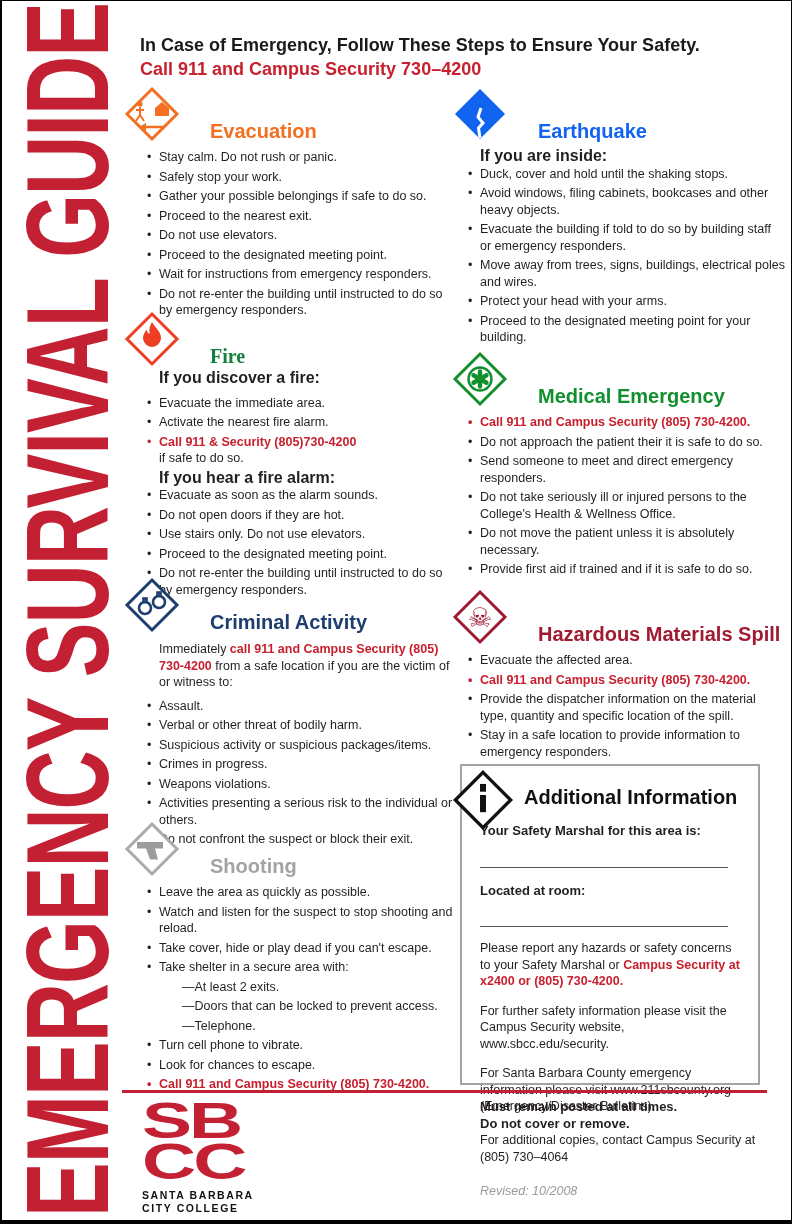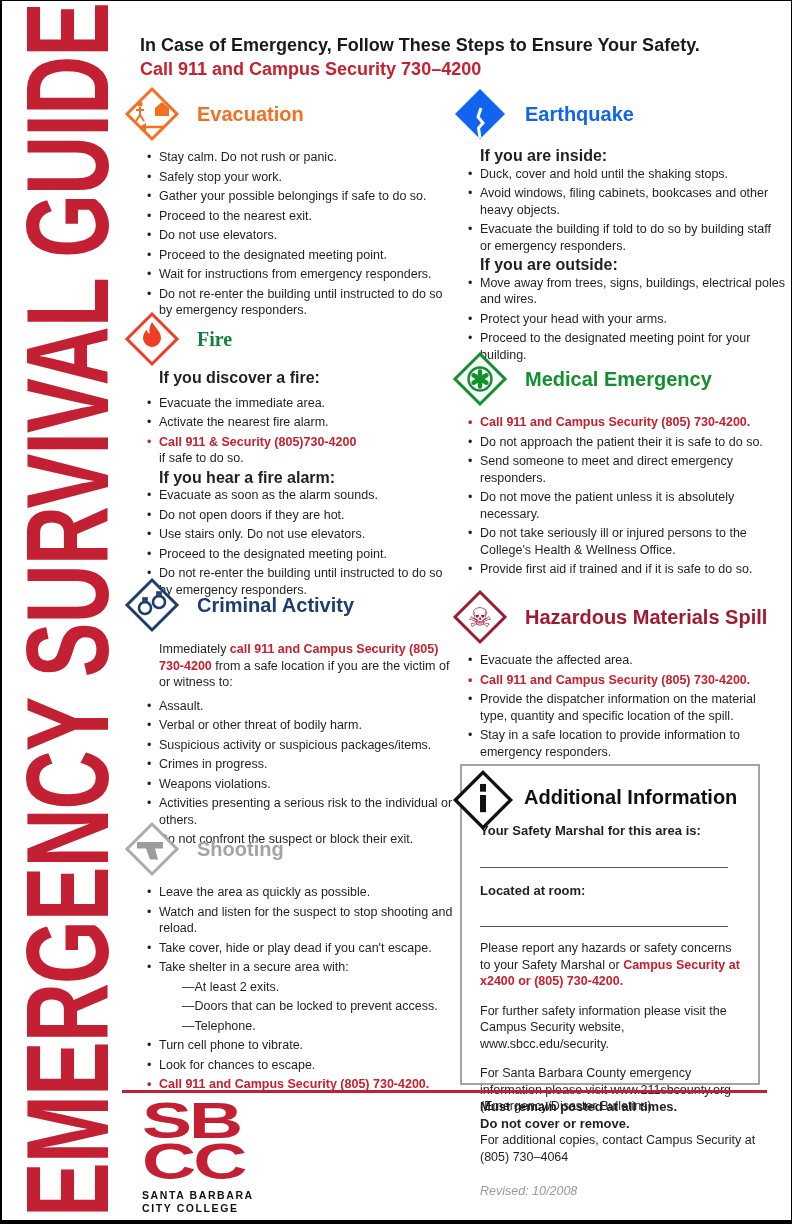--- a/index.html
+++ b/index.html
@@ -17,21 +17,21 @@
     font-weight:800;font-size:82px;line-height:92px;letter-spacing:-1px;
     color:#C32033;white-space:nowrap;text-align:center;
   }
   .vtitle .stretch{display:inline-block;transform:scaleY(1.42);transform-origin:center;}
   
   .hdr{position:absolute;left:138px;top:32px;width:648px;}
   .hdr .l1{font-weight:bold;font-size:18px;line-height:24px;color:#1a1a1a;}
   .hdr .l2{font-weight:bold;font-size:18px;line-height:24px;color:#C8202E;}
   
   .sec{position:absolute;}
-  .sec-head{display:flex;align-items:center;gap:17px;margin-left:2px;}
+  .sec-head{display:flex;align-items:flex-end;gap:30px;margin-left:2px;}
   .sec-head h2{margin:0;font-size:20px;line-height:22px;font-weight:bold;}
   .t-orange{color:#F36F21;} .t-fire{color:#15803d;font-family:Liberation Serif, serif;} .t-blue{color:#1064EF;}
   .t-green{color:#12902E;} .t-navy{color:#1D3E6E;} .t-darkred{color:#A01A31;}
   .t-gray{color:#A3A3A3;}
   ul.blt{list-style:none;margin:7px 0 0 0;padding:0 0 0 25px;}
   .colR ul.blt{padding-left:18px;}
   ul.blt li{position:relative;padding-left:12px;margin:0 0 3px 0;}
   ul.blt li::before{content:"\2022";position:absolute;left:0;top:0;}
   ul.blt li.red{color:#C8202E;font-weight:bold;}
   ul.blt li.red-mix::before{color:#C8202E;}
@@ -183,21 +183,20 @@
         <path d="M28 52 L26.5 42 L31 37 L26 31 L29 22" stroke="#fff" stroke-width="3" fill="none"></path>
       </svg>
       <h2 class="t-blue">Earthquake</h2>
     </div>
     <div class="subhead" style="margin-top:6px;">If you are inside:</div>
     <ul class="blt" style="margin-top:0;">
       <li>Duck, cover and hold until the shaking stops.</li>
       <li>Avoid windows, filing cabinets, bookcases and other heavy objects.</li>
       <li>Evacuate the building if told to do so by building staff or emergency responders.</li>
     </ul>
-    <div class="subhead">If you are outside:</div>
     <ul class="blt" style="margin-top:0;">
       <li>Move away from trees, signs, buildings, electrical poles and wires.</li>
       <li>Protect your head with your arms.</li>
       <li>Proceed to the designated meeting point for your building.</li>
     </ul>
   </section>
 
   <section class="sec colR" style="left:448px;top:350px;width:340px;">
     <div class="sec-head">
       <svg width="56" height="56" viewBox="0 0 56 56">
@@ -208,22 +207,22 @@
           <path d="M21.5 24.25 L34.5 31.75"></path>
           <path d="M34.5 24.25 L21.5 31.75"></path>
         </g>
       </svg>
       <h2 class="t-green">Medical Emergency</h2>
     </div>
     <ul class="blt">
       <li class="red red-mix">Call 911 and Campus Security (805) 730-4200.</li>
       <li>Do not approach the patient their it is safe to do so.</li>
       <li>Send someone to meet and direct emergency responders.</li>
+      <li>Do not take seriously ill or injured persons to the College's Health &amp; Wellness Office.</li>
       <li>Do not move the patient unless it is absolutely necessary.</li>
-      <li>Do not take seriously ill or injured persons to the College's Health &amp; Wellness Office.</li>
       <li>Provide first aid if trained and if it is safe to do so.</li>
     </ul>
   </section>
 
   <section class="sec colR" style="left:448px;top:588px;width:335px;">
     <div class="sec-head">
       <svg width="56" height="56" viewBox="0 0 56 56">
         <path d="M28 3 L53 28 L28 53 L3 28 Z" fill="#fff" stroke="#A01A31" stroke-width="3"></path>
         <text x="28" y="38" font-size="27" text-anchor="middle" fill="#A01A31" font-family="DejaVu Sans">☠</text>
       </svg>

